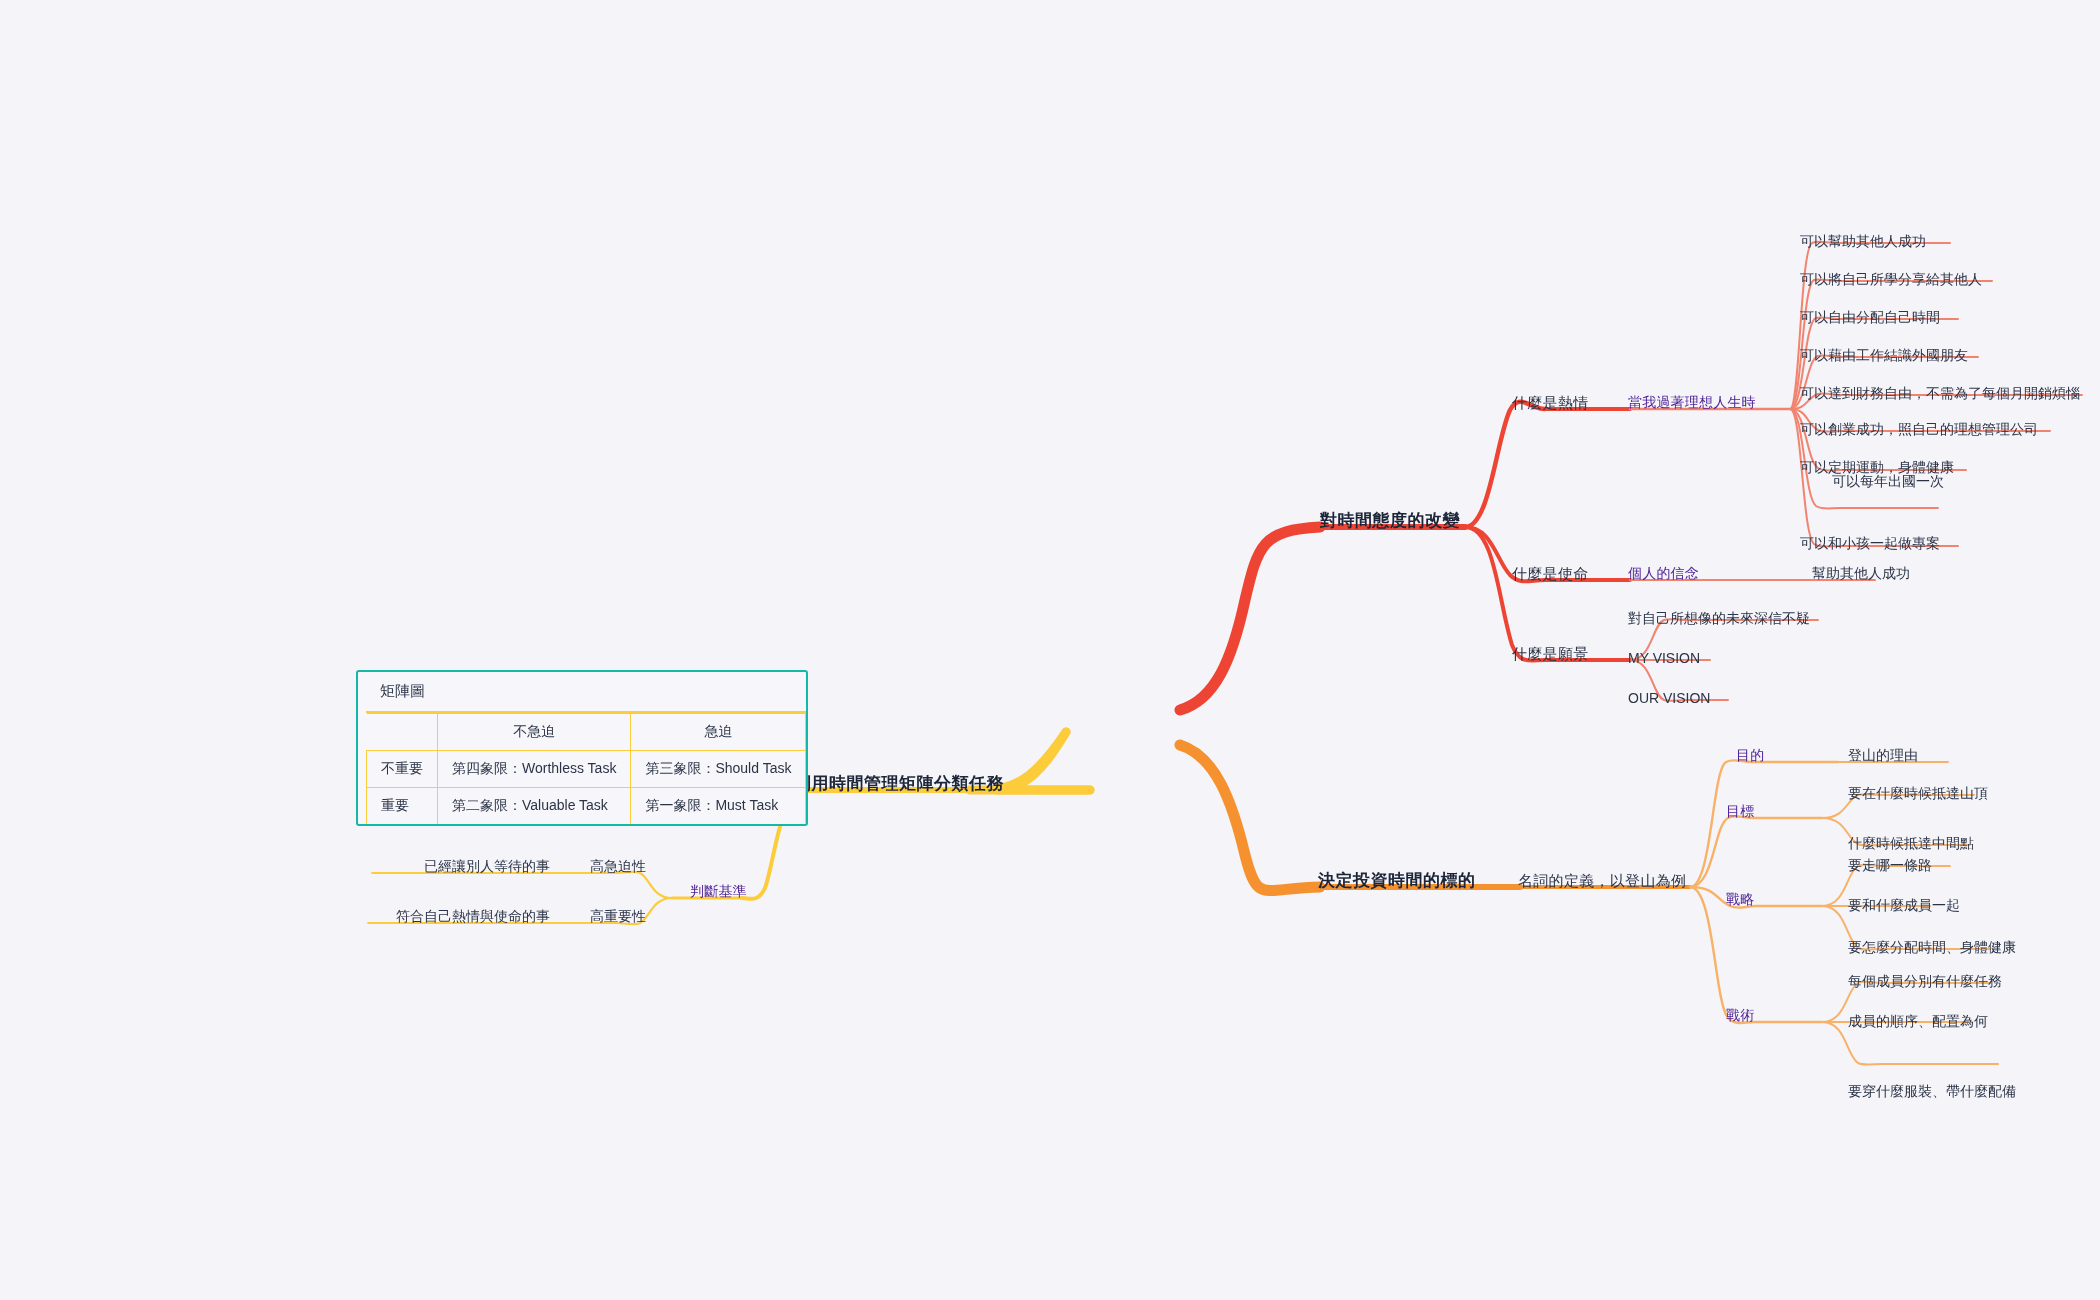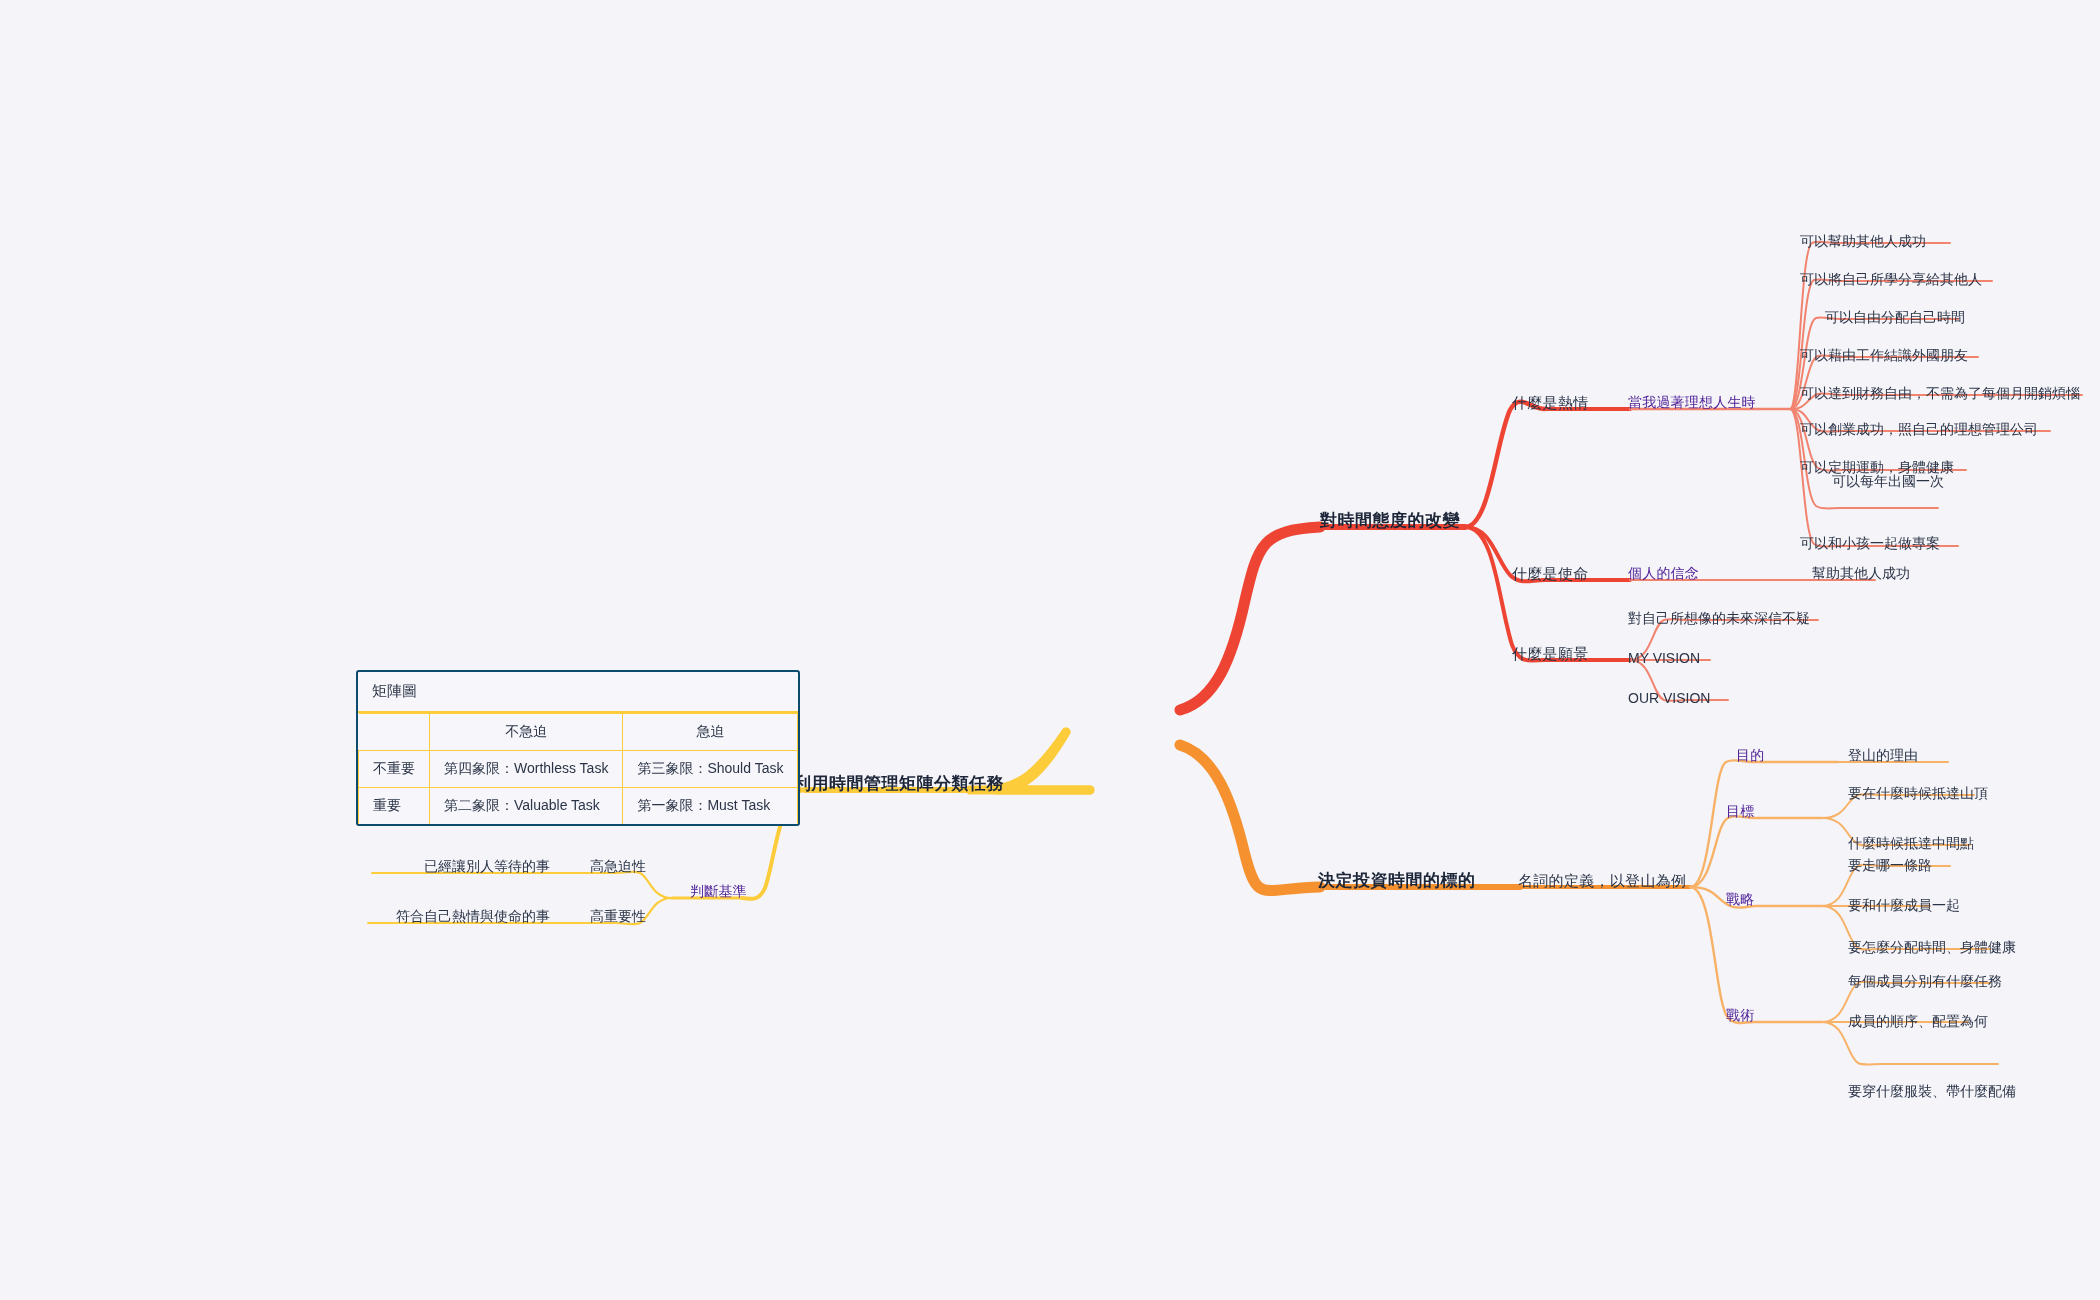--- a/index.html
+++ b/index.html
@@ -65,23 +65,24 @@
     font-size: 14px;
     color: #2b3447;
   }
   .anchor-right { transform: translate(-100%, -50%); }
 
   
   .matrix-node {
     position: absolute;
     transform: translateY(-50%);
     background: #f7f7fb;
-    border: 2px solid #0c4a6e;
+    border: 2px solid #14b8a6;
     border-radius: 3px;
     overflow: hidden;
+    padding-left: 8px;
   }
   .matrix-title {
     font-size: 15px;
     padding: 10px 14px;
     border-bottom: 2px solid #fccc3b;
     color: #2b3447;
   }
   table.matrix {
     border-collapse: collapse;
     font-size: 14px;
@@ -181,21 +182,21 @@
   <div class="node lvl1" style="left:1320px; top:521px;">對時間態度的改變</div>
 
   <div class="node lvl2" style="left:1512px; top:403px;">什麼是熱情</div>
   <div class="node lvl2" style="left:1512px; top:574px;">什麼是使命</div>
   <div class="node lvl2" style="left:1512px; top:654px;">什麼是願景</div>
 
   <div class="node lvl3" style="left:1628px; top:403px;">當我過著理想人生時</div>
 
   <div class="node lvl4" style="left:1800px; top:242px;">可以幫助其他人成功</div>
   <div class="node lvl4" style="left:1800px; top:280px;">可以將自己所學分享給其他人</div>
-  <div class="node lvl4" style="left:1800px; top:318px;padding-left:25px;">可以自由分配自己時間</div>
+  <div class="node lvl4" style="left:1800px; top:318px;">可以自由分配自己時間</div>
   <div class="node lvl4" style="left:1800px; top:356px;">可以藉由工作結識外國朋友</div>
   <div class="node lvl4" style="left:1800px; top:394px;">可以達到財務自由，不需為了每個月開銷煩惱</div>
   <div class="node lvl4" style="left:1800px; top:430px;">可以創業成功，照自己的理想管理公司</div>
   <div class="node lvl4" style="left:1800px; top:468px;">可以定期運動，身體健康</div>
   <div class="node lvl4" style="left:1800px; top:482px;margin-left:32px;">可以每年出國一次</div>
   <div class="node lvl4" style="left:1800px; top:544px;">可以和小孩一起做專案</div>
 
   <div class="node lvl3" style="left:1628px; top:574px;">個人的信念</div>
   <div class="node lvl4" style="left:1812px; top:574px;">幫助其他人成功</div>
 

